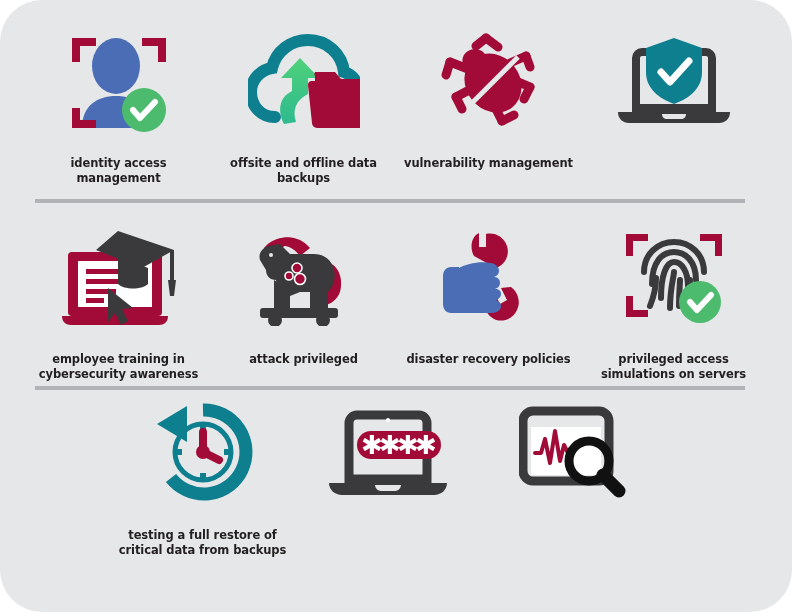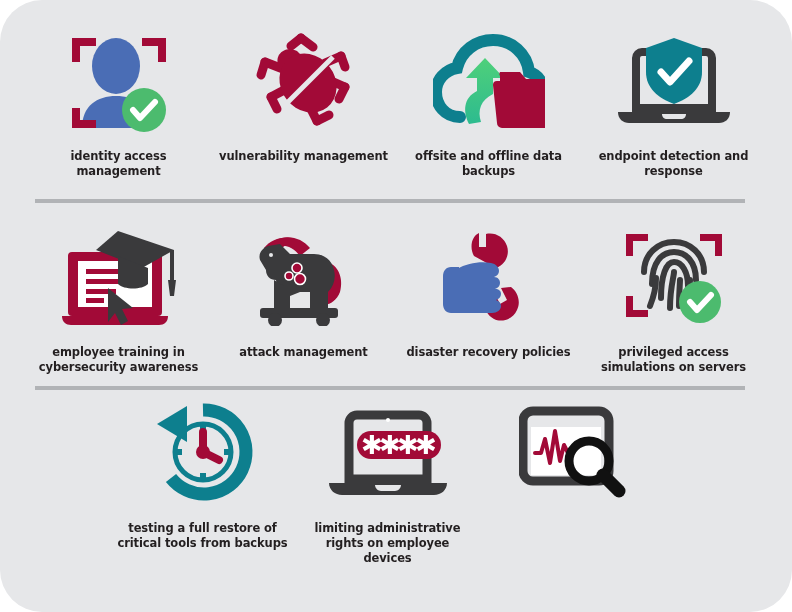--- a/index.html
+++ b/index.html
@@ -53,21 +53,21 @@
   .icon-wrap {
     height: 108px;
     width: 160px;
     display: flex;
     align-items: center;
     justify-content: center;
   }
   .row-3 .icon-wrap { height: 112px; }
 
   .caption {
-    margin-top: 13px;
+    margin-top: 20px;
     font-size: 11.5px;
     font-weight: bold;
     line-height: 15px;
     color: #231f20;
     text-align: center;
     letter-spacing: -0.1px;
     width: 175px;
   }
   .divider {
     position: absolute;
@@ -99,20 +99,40 @@
             <g fill="#a20a37">
               <path d="M8 6 h24 v8 h-16 v16 h-8 z"></path>
               <path d="M102 6 h-24 v8 h16 v16 h8 z"></path>
               <path d="M8 76 h8 v12 h16 v8 h-24 z"></path>
             </g>
             <circle cx="80" cy="78" r="22" fill="#4cbb6e"></circle>
             <path d="M69 78 l7 8 l15 -16" stroke="#ffffff" stroke-width="6" fill="none" stroke-linecap="round" stroke-linejoin="round"></path>
           </svg>
         </div>
         <div class="caption">identity access management</div>
+      </div>
+
+      <div class="cell">
+        <div class="icon-wrap">
+          <svg width="112" height="96" viewBox="0 0 112 96">
+            <path d="M27 83 C12 83 3 71 3 58 C3 46 12 36 24 34 C28 17 43 6 60 6 C79 6 94 20 96 38 C106 41 110 49 110 58 C110 71 101 83 88 83" stroke="#0d7f8e" stroke-width="12" fill="none" stroke-linecap="round"></path>
+            <defs>
+              <linearGradient id="g-arrow" x1="0" y1="1" x2="0" y2="0">
+                <stop offset="0" stop-color="#2dbb8f"></stop>
+                <stop offset="1" stop-color="#4fd07a"></stop>
+              </linearGradient>
+            </defs>
+            <path d="M36 90 C30 78 30 64 44 57 L44 44 L33 44 L52 24 L71 44 L60 44 L60 60 C48 66 44 76 48 88 Z" fill="url(#g-arrow)"></path>
+            <g fill="#a20a37">
+              <path d="M67 38 h20 l6 7 h21 a4 4 0 0 1 4 4 v8 h-51 v-15 a4 4 0 0 1 0 -4 z"></path>
+              <path d="M64 47 h52 a4 4 0 0 1 4 4 l-4 38 a5 5 0 0 1 -5 5 h-42 a5 5 0 0 1 -5 -5 l-4 -38 a4 4 0 0 1 4 -4 z"></path>
+            </g>
+          </svg>
+        </div>
+        <div class="caption">offsite and offline data backups</div>
       </div>
 
       <div class="cell">
         <div class="icon-wrap">
           <svg width="98" height="98" viewBox="0 0 98 98">
             <g fill="#a20a37" stroke="#a20a37" stroke-width="9" stroke-linecap="round">
               <line x1="28" y1="36" x2="10" y2="29"></line>
               <line x1="10" y1="29" x2="6" y2="42"></line>
               <line x1="33" y1="55" x2="16" y2="64"></line>
               <line x1="16" y1="64" x2="22" y2="76"></line>
@@ -130,49 +150,28 @@
               <ellipse cx="53" cy="50" rx="27" ry="31" transform="rotate(-38 53 50)"></ellipse>
             </g>
             <line x1="30" y1="72" x2="78" y2="24" stroke="#e6e7e9" stroke-width="5"></line>
           </svg>
         </div>
         <div class="caption">vulnerability management</div>
       </div>
 
       <div class="cell">
         <div class="icon-wrap">
-          <svg width="112" height="96" viewBox="0 0 112 96">
-            <path d="M27 83 C12 83 3 71 3 58 C3 46 12 36 24 34 C28 17 43 6 60 6 C79 6 94 20 96 38 C106 41 110 49 110 58 C110 71 101 83 88 83" stroke="#0d7f8e" stroke-width="12" fill="none" stroke-linecap="round"></path>
-            <defs>
-              <linearGradient id="g-arrow" x1="0" y1="1" x2="0" y2="0">
-                <stop offset="0" stop-color="#2dbb8f"></stop>
-                <stop offset="1" stop-color="#4fd07a"></stop>
-              </linearGradient>
-            </defs>
-            <path d="M36 90 C30 78 30 64 44 57 L44 44 L33 44 L52 24 L71 44 L60 44 L60 60 C48 66 44 76 48 88 Z" fill="url(#g-arrow)"></path>
-            <g fill="#a20a37">
-              <path d="M67 38 h20 l6 7 h21 a4 4 0 0 1 4 4 v8 h-51 v-15 a4 4 0 0 1 0 -4 z"></path>
-              <path d="M64 47 h52 a4 4 0 0 1 4 4 l-4 38 a5 5 0 0 1 -5 5 h-42 a5 5 0 0 1 -5 -5 l-4 -38 a4 4 0 0 1 4 -4 z"></path>
-            </g>
-          </svg>
-        </div>
-        <div class="caption">offsite and offline data backups</div>
-      </div>
-
-      <div class="cell">
-        <div class="icon-wrap">
           <svg width="120" height="92" viewBox="0 0 120 92">
             <path d="M22 22 a6 6 0 0 1 6 -6 h64 a6 6 0 0 1 6 6 v50 h-76 z" fill="none" stroke="#3a3a3c" stroke-width="8"></path>
             <path d="M4 76 h112 c0 7 -5 11 -11 11 h-90 c-6 0 -11 -4 -11 -11 z" fill="#3a3a3c"></path>
             <path d="M48 78 h24 c0 3 -2 5 -5 5 h-14 c-3 0 -5 -2 -5 -5 z" fill="#e6e7e9"></path>
             <path d="M60 2 L88 12 V36 C88 52 76 62 60 68 C44 62 32 52 32 36 V12 Z" fill="#0d7f8e"></path>
             <path d="M47 36 l9 10 l19 -21" stroke="#ffffff" stroke-width="7" fill="none" stroke-linecap="round" stroke-linejoin="round"></path>
           </svg>
         </div>
-        <div class="caption">endpoint detection and response</div>
       </div>
     </div>
 
     <div class="divider divider-1"></div>
 
     <div class="row row-2">
 
       <div class="cell">
         <div class="icon-wrap">
           <svg width="126" height="100" viewBox="0 0 126 100">
@@ -214,21 +213,21 @@
               <circle cx="75" cy="90" r="7"></circle>
             </g>
             <circle cx="23" cy="25" r="2" fill="#e6e7e9"></circle>
             <g fill="#a20a37" stroke="#ffffff" stroke-width="1.6">
               <circle cx="49" cy="38" r="5"></circle>
               <circle cx="41" cy="46" r="4"></circle>
               <circle cx="52" cy="49" r="5.5"></circle>
             </g>
           </svg>
         </div>
-        <div class="caption">attack management</div>
+        <div class="caption">attack privileged</div>
       </div>
 
       <div class="cell">
         <div class="icon-wrap">
           <svg width="100" height="98" viewBox="0 0 100 98">
             <g fill="#a20a37">
               <path d="M40 4 l0 14 l7 0 l0 -13 c9 -2 18 3 21 12 c3 9 -2 19 -11 22 l-22 -12 c-5 -9 -2 -20 5 -23 z"></path>
               <path d="M72 58 c7 5 10 15 6 23 c-4 9 -15 13 -23 9 c-8 -4 -12 -14 -9 -22 l9 -5 l6 12 l7 -4 l-6 -12 z"></path>
             </g>
             <g fill="#4a6db5">
@@ -283,40 +282,39 @@
               <rect x="20" y="47" width="9" height="6"></rect>
               <rect x="71" y="47" width="9" height="6"></rect>
             </g>
             <g stroke="#a20a37" stroke-width="8" stroke-linecap="round">
               <line x1="50" y1="50" x2="50" y2="30"></line>
               <line x1="50" y1="50" x2="66" y2="58"></line>
             </g>
             <circle cx="50" cy="50" r="7" fill="#a20a37"></circle>
           </svg>
         </div>
-        <div class="caption">testing a full restore of critical tools from backups</div>
+        <div class="caption">testing a full restore of critical data from backups</div>
       </div>
 
       <div class="cell">
         <div class="icon-wrap">
           <svg width="126" height="94" viewBox="0 0 126 94">
             <path d="M24 18 a8 8 0 0 1 8 -8 h62 a8 8 0 0 1 8 8 v56 h-78 z" fill="none" stroke="#3a3a3c" stroke-width="9"></path>
             <circle cx="63" cy="15" r="2" fill="#ffffff"></circle>
             <path d="M4 78 h118 c0 7 -6 12 -13 12 h-92 c-7 0 -13 -5 -13 -12 z" fill="#3a3a3c"></path>
             <path d="M50 80 h26 c0 3 -3 6 -6 6 h-14 c-3 0 -6 -3 -6 -6 z" fill="#e6e7e9"></path>
             <rect x="32" y="26" width="84" height="28" rx="14" fill="#a20a37"></rect>
             <g fill="#ffffff" font-family="'DejaVu Sans', sans-serif" font-size="26" font-weight="bold" text-anchor="middle">
               <text x="47" y="49">✱</text>
               <text x="65" y="49">✱</text>
               <text x="83" y="49">✱</text>
               <text x="101" y="49">✱</text>
             </g>
           </svg>
         </div>
-        <div class="caption">limiting administrative rights on employee devices</div>
       </div>
 
       <div class="cell">
         <div class="icon-wrap">
           <svg width="108" height="94" viewBox="0 0 108 94">
             <path d="M4 16 a10 10 0 0 1 10 -10 h66 a10 10 0 0 1 10 10 v50 a10 10 0 0 1 -10 10 h-66 a10 10 0 0 1 -10 -10 z" fill="none" stroke="#3a3a3c" stroke-width="9"></path>
             <rect x="12" y="22" width="70" height="48" fill="#ffffff"></rect>
             <path d="M16 48 l6 0 l4 -14 l5 24 l5 -32 l5 30 l4 -16 l4 8 l5 0" fill="none" stroke="#a20a37" stroke-width="4" stroke-linejoin="round" stroke-linecap="round"></path>
             <circle cx="70" cy="56" r="20" fill="none" stroke="#111111" stroke-width="9"></circle>
             <line x1="84" y1="70" x2="100" y2="86" stroke="#111111" stroke-width="13" stroke-linecap="round"></line>

